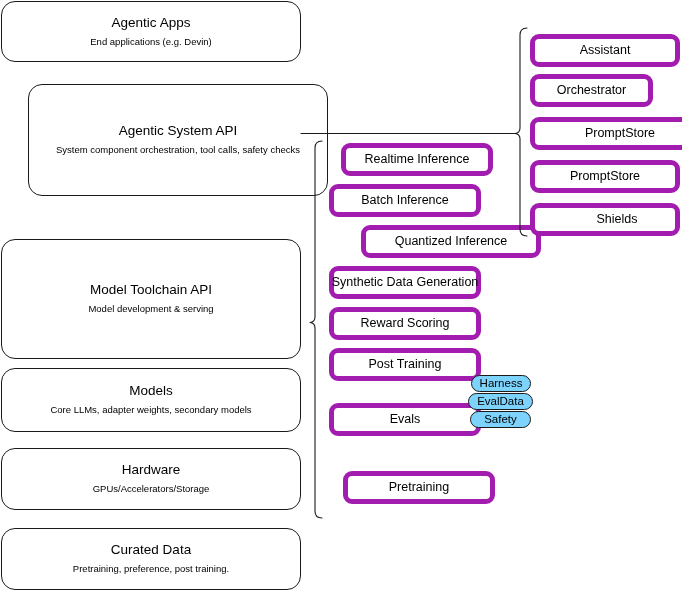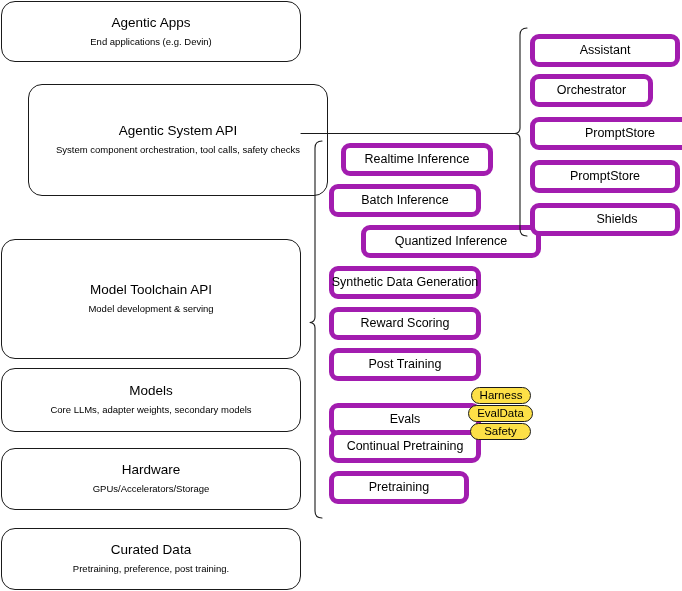--- a/index.html
+++ b/index.html
@@ -62,32 +62,31 @@
     font-size: 12.5px;
     line-height: 1;
     color: #000000;
     white-space: nowrap;
   }
 
   
   .capsule {
     position: absolute;
     box-sizing: border-box;
-    background: #fde047;
+    background: #7dd3fc;
     border: 1px solid #1a1a1a;
     border-radius: 999px;
     display: flex;
     align-items: center;
     justify-content: center;
     font-size: 11.5px;
     line-height: 1;
     color: #000000;
     white-space: nowrap;
     z-index: 5;
-    margin-top: 12px;
   }
 
   
   #connectors {
     position: absolute;
     left: 0;
     top: 0;
     width: 682px;
     height: 591px;
     pointer-events: none;
@@ -143,22 +142,21 @@
     <div class="layer-sub">Pretraining, preference, post training.</div>
   </div>
 
   <div class="pill-box" style="left: 329px; top: 143px; width: 152px; height: 33px; margin-left: 12px;">Realtime Inference</div>
   <div class="pill-box" style="left: 329px; top: 184px; width: 152px; height: 33px;">Batch Inference</div>
   <div class="pill-box" style="left: 329px; top: 225px; width: 180px; height: 33px; margin-left: 32px;">Quantized Inference</div>
   <div class="pill-box" style="left: 329px; top: 266px; width: 152px; height: 33px;">Synthetic Data Generation</div>
   <div class="pill-box" style="left: 329px; top: 307px; width: 152px; height: 33px;">Reward Scoring</div>
   <div class="pill-box" style="left: 329px; top: 348px; width: 152px; height: 33px;">Post Training</div>
   <div class="pill-box" style="left: 329px; top: 389px; width: 152px; height: 33px; margin-top: 14px;">Evals</div>
-  <div class="pill-box" style="left: 329px; top: 430px; width: 152px; height: 33px;">Continual Pretraining</div>
-  <div class="pill-box" style="left: 329px; top: 471px; width: 140px; height: 33px; text-align: center;">Pretraining</div>
+  <div class="pill-box" style="left: 343px; top: 471px; width: 152px; height: 33px; text-align: center;">Pretraining</div>
 
   <div class="capsule" style="left: 471px; top: 375px; width: 60px; height: 17px;">Harness</div>
   <div class="capsule" style="left: 468px; top: 393px; width: 65px; height: 17px;">EvalData</div>
   <div class="capsule" style="left: 470px; top: 411px; width: 61px; height: 17px;">Safety</div>
 
   <div class="pill-box" style="left: 530px; top: 34px; width: 150px; height: 33px;">Assistant</div>
   <div class="pill-box" style="left: 530px; top: 74px; width: 123px; height: 33px;">Orchestrator</div>
   <div class="pill-box" style="left: 530px; top: 117px; width: 180px; height: 33px; text-align: center;">PromptStore</div>
   <div class="pill-box" style="left: 530px; top: 160px; width: 150px; height: 33px;">PromptStore</div>
   <div class="pill-box" style="left: 530px; top: 203px; width: 150px; height: 33px; padding-left: 24px;">Shields</div>

